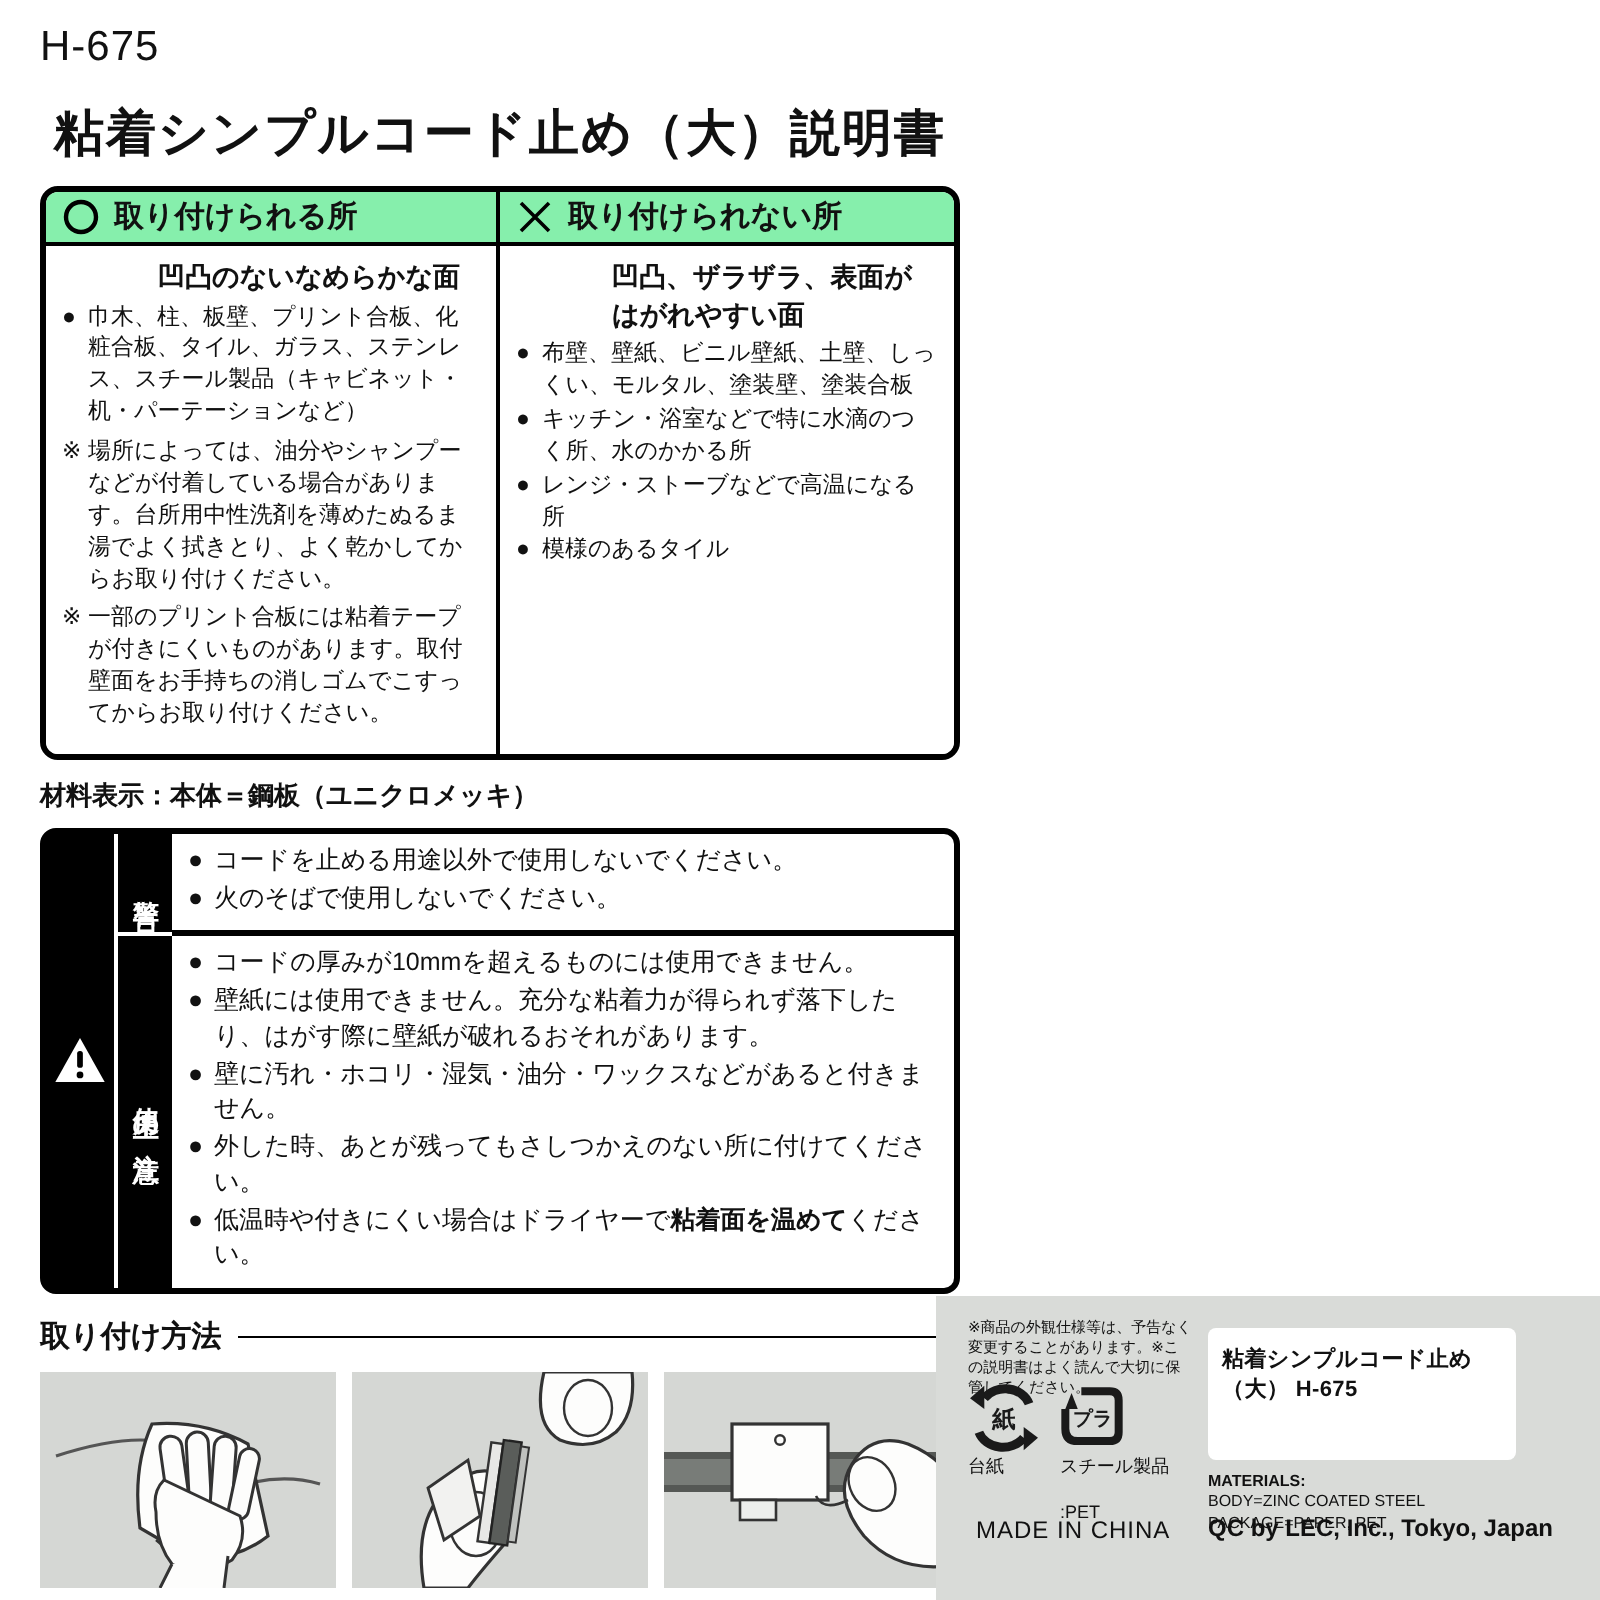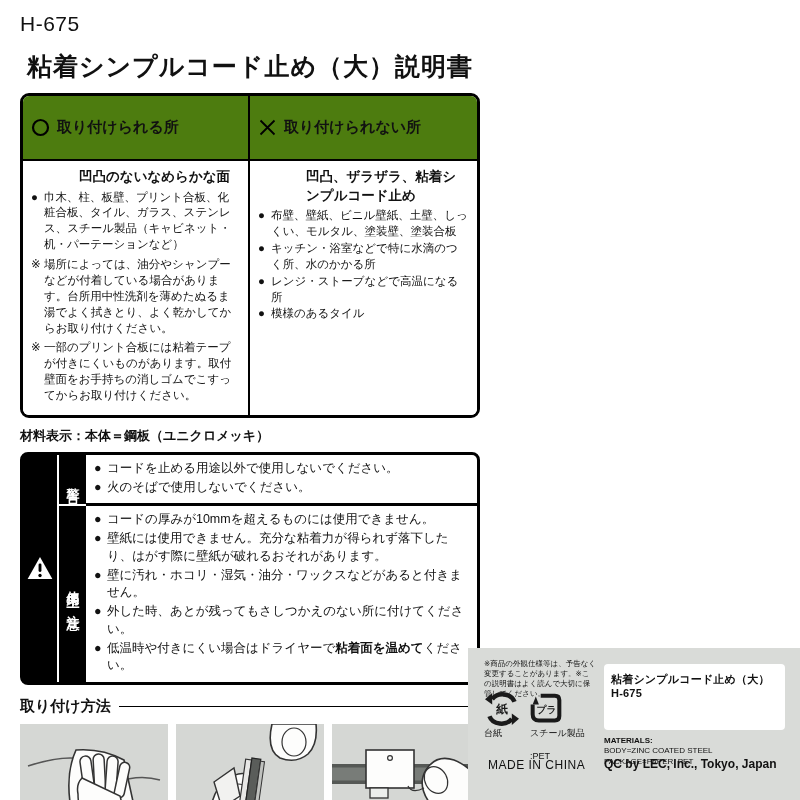--- a/index.html
+++ b/index.html
@@ -7,21 +7,21 @@
   .page {
     position:relative; width:800px; height:800px; background:#ffffff;
     font-family:"Liberation Sans","DejaVu Sans",sans-serif; color:#111; overflow:hidden;
   }
   .main { position:absolute; left:20px; top:12px; width:460px; }
   .code { font-size:21px; letter-spacing:.5px; }
   .title { font-size:25px; font-weight:bold; text-align:center; margin:14px 0 10px; letter-spacing:1px; }
 
   
   .attach-table { display:grid; grid-template-columns:1fr 1fr; border:3px solid #000; border-radius:9px; overflow:hidden; }
-  .at-head { background:#4d7c0f; border-bottom:2.5px solid #000; padding:22px 8px; font-weight:bold; font-size:15px; display:flex; align-items:center; gap:7px; }
+  .at-head { background:#86efac; border-bottom:2.5px solid #000; padding:3px 8px; font-weight:bold; font-size:15px; display:flex; align-items:center; gap:7px; }
   .at-body { background:#fff; padding:7px 8px 10px; font-size:11.5px; line-height:1.38; min-height:164px; }
   .col-l { border-right:2.5px solid #000; }
   .subhead { font-weight:bold; font-size:13.5px; margin-bottom:3px;margin-left:48px; }
   .li { display:flex; margin-bottom:1px; }
   .li .mk { flex:0 0 13px; }
   .li .tx { flex:1; }
   .note { margin-top:4px; }
 
   .material { font-weight:bold; font-size:13px; margin:9px 0 7px 0; }
 
@@ -44,21 +44,21 @@
   .caption { display:flex; font-size:11.5px; line-height:1.35; margin-top:6px; }
   .numc { width:13px; height:13px; border-radius:50%; background:#000; color:#fff; font-size:9.5px; font-weight:bold; display:flex; align-items:center; justify-content:center; flex:0 0 13px; margin:1px 2px 0 0; }
 
   
   .pkg { position:absolute; left:468px; top:648px; width:332px; height:152px; background:#d9dbd8; }
   .pkg-notice { position:absolute; left:16px; top:11px; width:112px; font-size:7.5px; line-height:1.35; }
   .pkg-icons { position:absolute; left:16px; top:44px; display:flex; gap:10px; }
   .rk { display:flex; flex-direction:column; align-items:flex-start; }
   .rk .lbl { font-size:9px; line-height:1.25; margin-top:2px; }
   .pkg-made { position:absolute; left:20px; top:110px; font-size:12px; letter-spacing:.5px; }
-  .pkg-card { position:absolute; left:136px; top:16px; width:181px; height:66px; background:#fff; border-radius:4px; padding:8px 7px; font-size:11px; font-weight:bold; letter-spacing:.2px; }
+  .pkg-card { position:absolute; left:136px; top:16px; width:154px; height:66px; background:#fff; border-radius:4px; padding:8px 7px; font-size:11px; font-weight:bold; letter-spacing:.2px; }
   .pkg-mat { position:absolute; left:136px; top:88px; font-size:8px; line-height:1.3; }
   .pkg-mat .mt { font-weight:bold; }
   .pkg-qc { position:absolute; left:136px; top:109px; font-size:12px; font-weight:bold; }
 </style>
 </head>
 <body>
 
 <div class="page">
   <div class="main">
 
@@ -89,21 +89,21 @@
           <span class="mk">※</span>
           <span class="tx">場所によっては、油分やシャンプーなどが付着している場合があります。台所用中性洗剤を薄めたぬるま湯でよく拭きとり、よく乾かしてからお取り付けください。</span>
         </div>
         <div class="li note">
           <span class="mk">※</span>
           <span class="tx">一部のプリント合板には粘着テープが付きにくいものがあります。取付壁面をお手持ちの消しゴムでこすってからお取り付けください。</span>
         </div>
       </div>
 
       <div class="at-body">
-        <div class="subhead">凹凸、ザラザラ、粘着シンプルコード止め</div>
+        <div class="subhead">凹凸、ザラザラ、表面がはがれやすい面</div>
         <div class="li">
           <span class="mk">●</span>
           <span class="tx">布壁、壁紙、ビニル壁紙、土壁、しっくい、モルタル、塗装壁、塗装合板</span>
         </div>
         <div class="li">
           <span class="mk">●</span>
           <span class="tx">キッチン・浴室などで特に水滴のつく所、水のかかる所</span>
         </div>
         <div class="li">
           <span class="mk">●</span>

